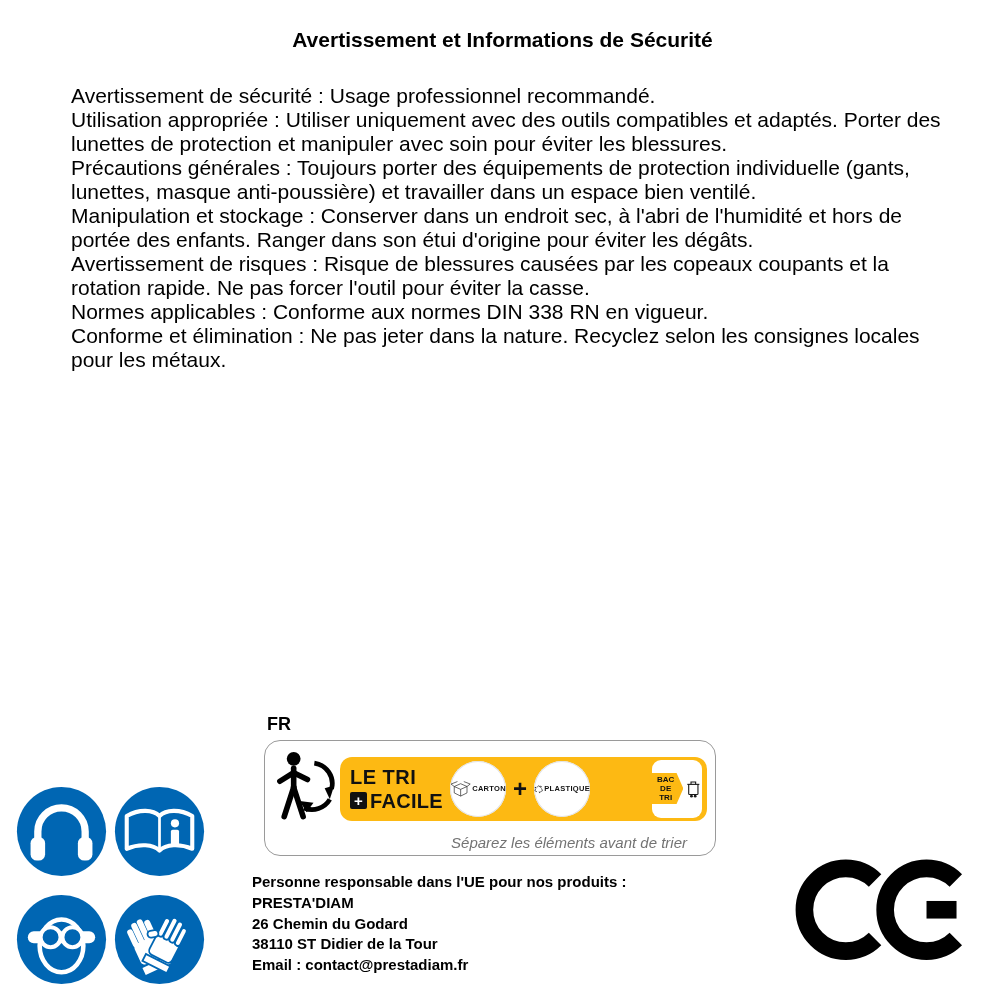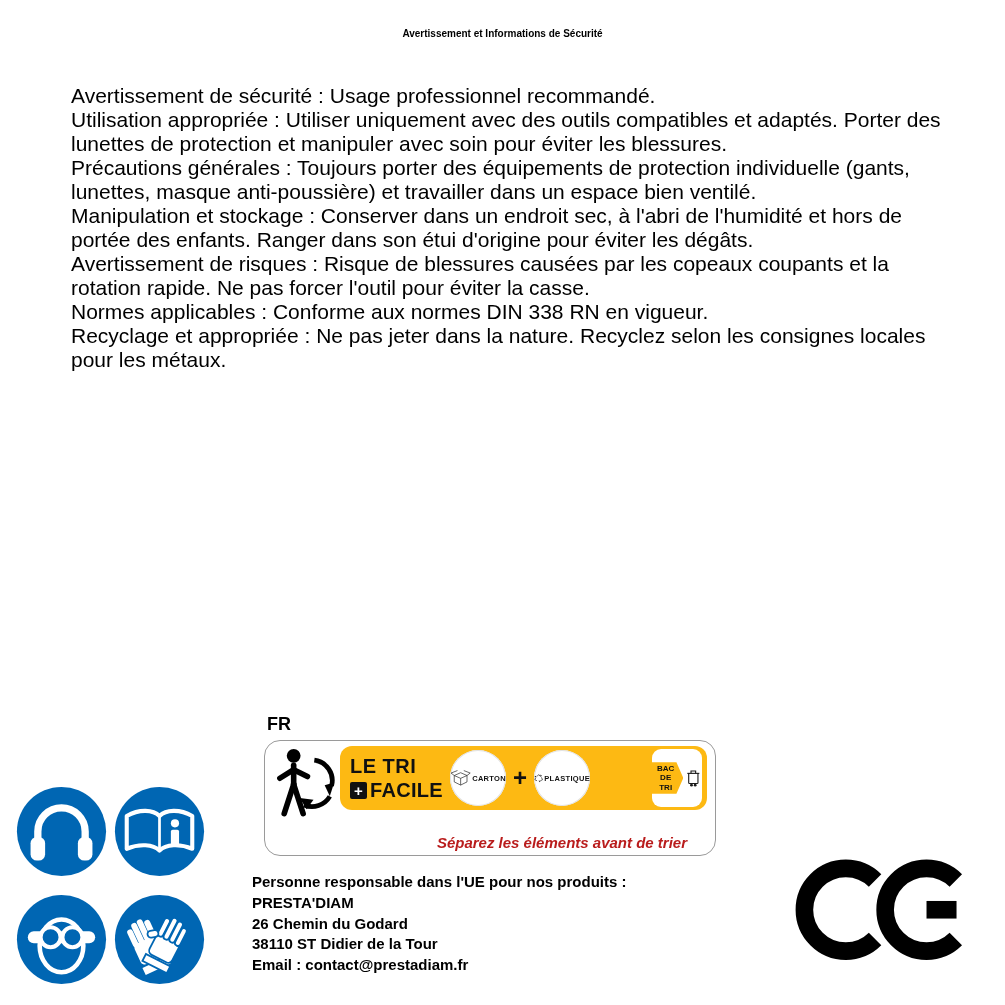--- a/index.html
+++ b/index.html
@@ -8,21 +8,21 @@
   }
   *{box-sizing:border-box;}
   html,body{margin:0;padding:0;}
   body{
     width:1005px;height:1005px;position:relative;overflow:hidden;
     background:#ffffff;color:#000;
     font-family:"Liberation Sans", sans-serif;
   }
   .title{
     position:absolute;top:28px;left:0;right:0;margin:0;
-    text-align:center;font-size:10px;font-weight:700;
+    text-align:center;font-size:21px;font-weight:700;
   }
   .body-text{
     position:absolute;left:71px;top:84px;width:872px;
     font-size:21px;line-height:24px;
   }
   .body-text p{margin:0;}
 
   
   .ppe-grid{
     position:absolute;left:16px;top:786px;
@@ -32,21 +32,21 @@
   .bg-blue{fill:var(--safety-blue,#0066B3);}
   .st-blue{stroke:var(--safety-blue,#0066B3);}
 
   
   .fr-tag{position:absolute;left:267px;top:714px;font-size:18px;font-weight:700;}
   .tri-box{
     position:absolute;left:264px;top:740px;width:452px;height:116px;
     border:1.5px solid #9a9a9a;border-radius:16px;background:#fff;
     padding:5px 8px 4px 8px;display:flex;flex-direction:column;
   }
-  .tri-row{display:flex;align-items:flex-start;flex:1;min-height:0;}
+  .tri-row{display:flex;align-items:center;flex:1;min-height:0;}
   .triman{width:62px;height:80px;flex:0 0 auto;display:block;}
   .tri-banner{
     flex:1;height:64px;background:var(--tri-yellow,#FDB913);
     border-radius:12px;display:flex;align-items:center;gap:7px;
     padding:0 5px 0 10px;margin-left:5px;
   }
   .tri-words{line-height:1;color:#111;flex:0 0 auto;}
   .tw1{font-size:20px;font-weight:800;letter-spacing:.5px;}
   .tw2{display:flex;align-items:center;gap:3px;margin-top:4px;font-size:20px;font-weight:800;letter-spacing:.3px;}
   .plusbox{
@@ -70,21 +70,21 @@
   }
   .bac-flag{
     background:var(--tri-yellow,#FDB913);color:#111;
     font-size:8px;font-weight:800;line-height:1.15;text-align:center;
     padding:2px 9px 2px 5px;display:flex;flex-direction:column;
     clip-path:polygon(0 0,78% 0,100% 50%,78% 100%,0 100%);
   }
   .bin-svg{width:25px;height:28px;display:block;}
   .tri-tagline{
     text-align:right;padding:3px 20px 0 0;
-    font-size:15px;font-style:italic;font-weight:700;color:#b91c1c;
+    font-size:15px;font-style:italic;font-weight:400;color:#737373;
   }
 
   
   .address{
     position:absolute;left:252px;top:872px;width:500px;
     text-align:left;font-size:15px;font-weight:700;line-height:20.8px;
   }
 
   
   .ce{position:absolute;left:794px;top:858px;width:176px;display:block;}
@@ -96,21 +96,21 @@
 
   <h1 class="title">Avertissement et Informations de Sécurité</h1>
 
   <div class="body-text">
     <p>Avertissement de sécurité : Usage professionnel recommandé.</p>
     <p>Utilisation appropriée : Utiliser uniquement avec des outils compatibles et adaptés. Porter des lunettes de protection et manipuler avec soin pour éviter les blessures.</p>
     <p>Précautions générales : Toujours porter des équipements de protection individuelle (gants, lunettes, masque anti-poussière) et travailler dans un espace bien ventilé.</p>
     <p>Manipulation et stockage : Conserver dans un endroit sec, à l'abri de l'humidité et hors de portée des enfants. Ranger dans son étui d'origine pour éviter les dégâts.</p>
     <p>Avertissement de risques : Risque de blessures causées par les copeaux coupants et la rotation rapide. Ne pas forcer l'outil pour éviter la casse.</p>
     <p>Normes applicables : Conforme aux normes DIN 338 RN en vigueur.</p>
-    <p>Recyclage et appropriée : Ne pas jeter dans la nature. Recyclez selon les consignes locales pour les métaux.</p>
+    <p>Conforme et élimination : Ne pas jeter dans la nature. Recyclez selon les consignes locales pour les métaux.</p>
   </div>
 
   <div class="ppe-grid">
 
     <svg class="ppe" viewBox="0 0 100 100">
       <circle class="bg-blue" cx="50" cy="50" r="49"></circle>
       <path d="M24 66 V50 a26 26 0 0 1 52 0 V66" fill="none" stroke="#fff" stroke-width="8"></path>
       <rect x="16" y="56" width="16" height="26" rx="7" fill="#fff"></rect>
       <rect x="68" y="56" width="16" height="26" rx="7" fill="#fff"></rect>
     </svg>

